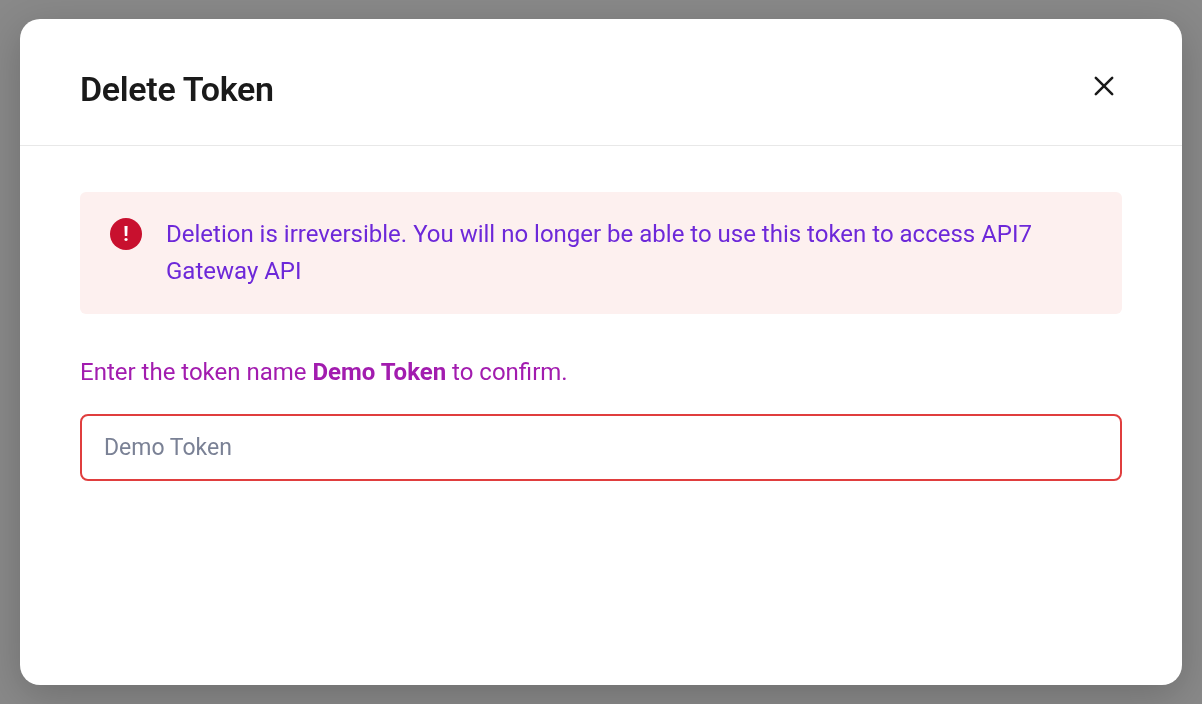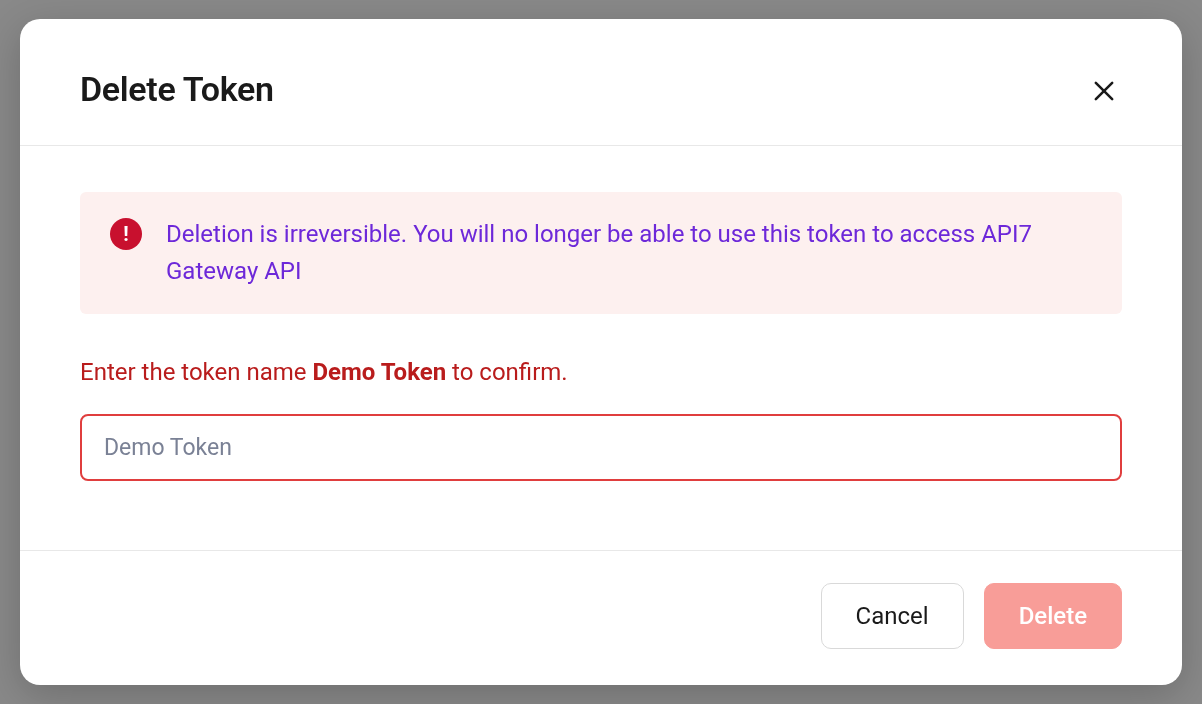--- a/index.html
+++ b/index.html
@@ -49,21 +49,21 @@
       box-shadow: 0 10px 40px rgba(0, 0, 0, 0.2);
       display: flex;
       flex-direction: column;
     }
 
     .modal-header {
       padding: 50px 60px 36px 60px;
       border-bottom: 1px solid #e8e8e8;
       display: flex;
       justify-content: space-between;
-      align-items: flex-end;
+      align-items: center;
     }
 
     .modal-title {
       font-size: 34px;
       font-weight: 600;
       color: #1a1a1a;
       letter-spacing: -0.3px;
     }
 
     .close-btn {
@@ -115,21 +115,21 @@
 
     .alert-text {
       font-size: 24px;
       line-height: 1.55;
       color: #6d28d9;
       font-weight: 400;
     }
 
     .confirm-label {
       font-size: 24px;
-      color: #b91c1c;
+      color: #a21caf;
       margin-bottom: 24px;
       line-height: 1.4;
     }
 
     .confirm-label .bold {
       font-weight: 700;
     }
 
     .token-input {
       width: 100%;
@@ -202,19 +202,15 @@
       </div>
 
       <div class="confirm-label">
         <span>Enter the token name </span><span class="bold">Demo Token</span><span> to confirm.</span>
       </div>
 
       <input type="text" class="token-input" placeholder="Demo Token" style="">
 
     </div>
 
-    <div class="modal-footer">
-      <button class="btn btn-cancel">Cancel</button>
-      <button class="btn btn-delete">Delete</button>
-    </div>
 
   </div>
 </div>
 
 </body></html>

